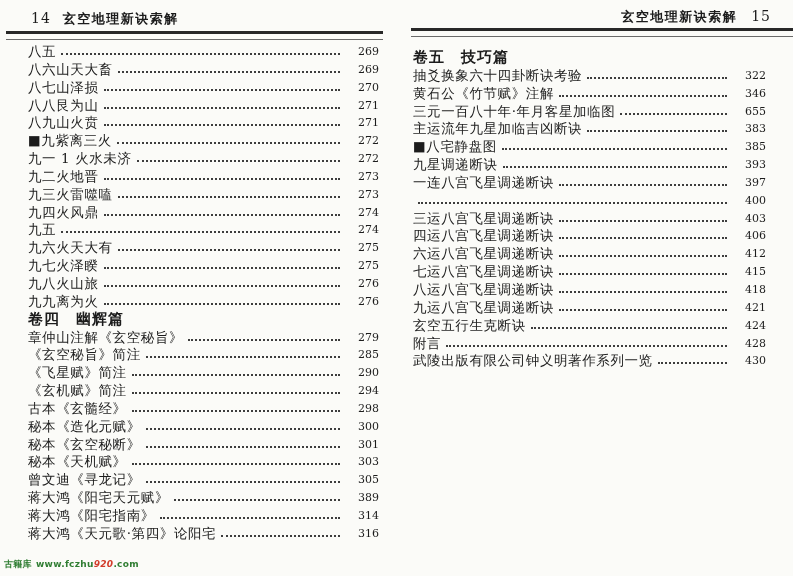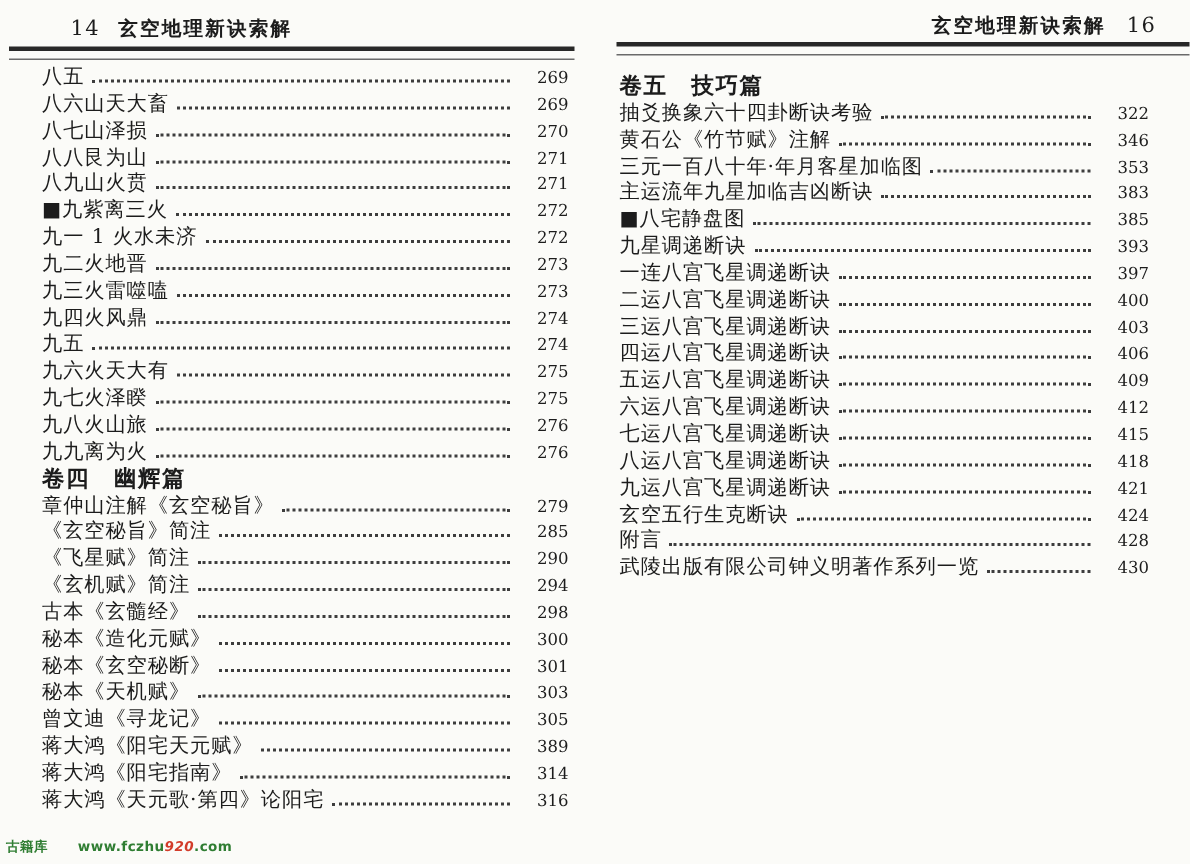--- a/index.html
+++ b/index.html
@@ -8,21 +8,21 @@
     background:#fbfbf8;
     font-family:"DejaVu Serif","Liberation Serif",serif;
     color:#1c1c1c;
   }
   .page{position:absolute;top:0;height:576px;}
   #page-left{left:0;width:394px;}
   #page-right{left:394px;width:399px;}
 
   
   .hdr{position:absolute;display:flex;align-items:baseline;white-space:nowrap;}
-  #hdr-left{left:31px;top:10px;margin-left:16px;}
+  #hdr-left{left:31px;top:10px;}
   #hdr-right{right:22px;top:8px;}
   .hdr .folio{font-size:14px;letter-spacing:1px;}
   .hdr .btitle{
     font-weight:bold;font-size:13px;letter-spacing:1.5px;
     font-family:"DejaVu Serif","Liberation Serif",serif;
     text-align:right;
   }
   #hdr-left .btitle{margin-left:12px;}
   #hdr-right .btitle{margin-right:14px;}
 
@@ -51,21 +51,21 @@
   }
 
   
   #watermark{
     position:absolute;left:4px;top:558px;
     font-family:"DejaVu Sans","Liberation Sans",sans-serif;
     font-size:9px;font-weight:bold;letter-spacing:0.3px;white-space:nowrap;
   }
   #watermark .wm-green{color:#2f7d32;}
   #watermark .wm-red{color:#d23c2a;font-style:italic;}
-  #watermark .wm-name{color:#2f7d32;margin-right:20px;}
+  #watermark .wm-name{color:#2f7d32;margin-right:4px;}
 </style>
 </head>
 <body>
 
 <div class="page" id="page-left">
   <div class="hdr" id="hdr-left">
     <span class="folio">14</span>
     <span class="btitle">玄空地理新诀索解</span>
   </div>
   <div class="rule" id="rule-left"></div>
@@ -207,41 +207,41 @@
         <span class="t">蒋大鸿《天元歌·第四》论阳宅</span>
         <span class="lead"></span>
         <span class="pg">316</span>
       </div>
     </div>
 </div>
 
 <div class="page" id="page-right">
   <div class="hdr" id="hdr-right">
     <span class="btitle">玄空地理新诀索解</span>
-    <span class="folio">16</span>
+    <span class="folio">15</span>
   </div>
   <div class="rule" id="rule-right"></div>
   <div class="toc" id="toc-right">
       <div class="toc-row sec-row">
         <span class="sec">卷五　技巧篇</span>
       </div>
       <div class="toc-row">
         <span class="t">抽爻换象六十四卦断诀考验</span>
         <span class="lead"></span>
         <span class="pg">322</span>
       </div>
       <div class="toc-row">
         <span class="t">黄石公《竹节赋》注解</span>
         <span class="lead"></span>
         <span class="pg">346</span>
       </div>
       <div class="toc-row">
         <span class="t">三元一百八十年·年月客星加临图</span>
         <span class="lead"></span>
-        <span class="pg">353</span>
+        <span class="pg">655</span>
       </div>
       <div class="toc-row">
         <span class="t">主运流年九星加临吉凶断诀</span>
         <span class="lead"></span>
         <span class="pg">383</span>
       </div>
       <div class="toc-row">
         <span class="t">■八宅静盘图</span>
         <span class="lead"></span>
         <span class="pg">385</span>
@@ -250,38 +250,32 @@
         <span class="t">九星调递断诀</span>
         <span class="lead"></span>
         <span class="pg">393</span>
       </div>
       <div class="toc-row">
         <span class="t">一连八宫飞星调递断诀</span>
         <span class="lead"></span>
         <span class="pg">397</span>
       </div>
       <div class="toc-row">
-        <span class="t">二运八宫飞星调递断诀</span>
         <span class="lead"></span>
         <span class="pg">400</span>
       </div>
       <div class="toc-row">
         <span class="t">三运八宫飞星调递断诀</span>
         <span class="lead"></span>
         <span class="pg">403</span>
       </div>
       <div class="toc-row">
         <span class="t">四运八宫飞星调递断诀</span>
         <span class="lead"></span>
         <span class="pg">406</span>
-      </div>
-      <div class="toc-row">
-        <span class="t">五运八宫飞星调递断诀</span>
-        <span class="lead"></span>
-        <span class="pg">409</span>
       </div>
       <div class="toc-row">
         <span class="t">六运八宫飞星调递断诀</span>
         <span class="lead"></span>
         <span class="pg">412</span>
       </div>
       <div class="toc-row">
         <span class="t">七运八宫飞星调递断诀</span>
         <span class="lead"></span>
         <span class="pg">415</span>

